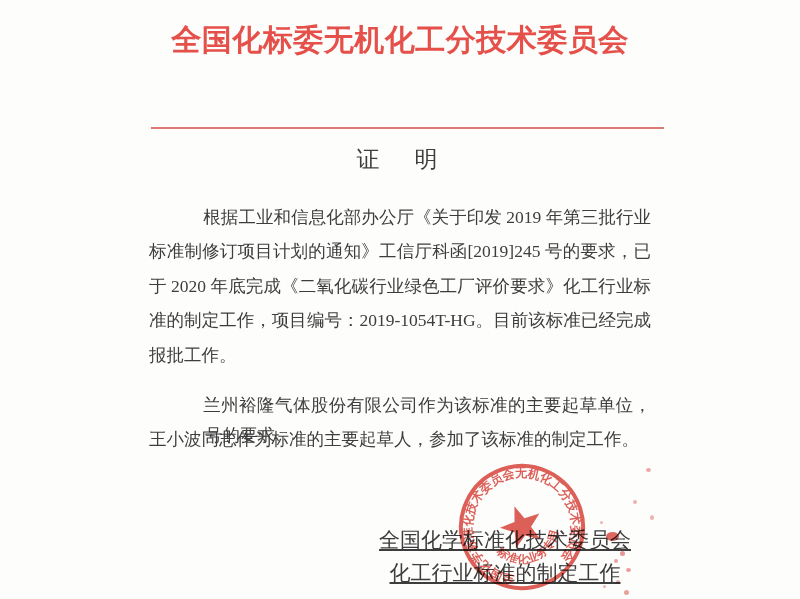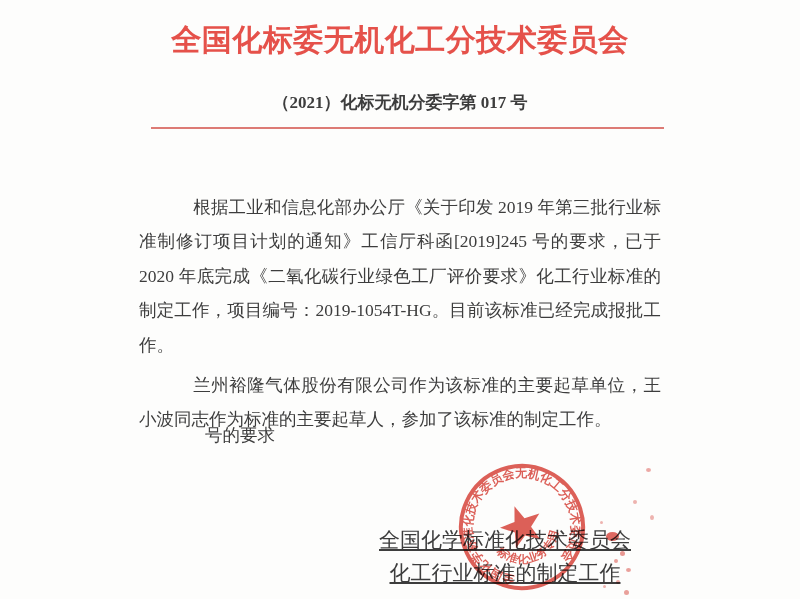--- a/index.html
+++ b/index.html
@@ -40,21 +40,21 @@
     letter-spacing: 6px;
   }
   .body-text {
     position: absolute;
     top: 184px; left: 133px;
     width: 534px;
     font-size: 17.5px;
     line-height: 34.4px;
     text-align: justify;
   }
-  .body-text p { margin: 6px; text-indent: 3.1em; }
+  .body-text p { margin: 16px; text-indent: 3.1em; }
   .closing {
     position: absolute;
     top: 423px; left: 205px;
     font-size: 17.5px;
   }
   .signatures {
     position: absolute;
     top: 524px; left: 355px;
     width: 300px;
     text-align: center;
@@ -82,24 +82,24 @@
     mix-blend-mode: multiply;
   }
 </style>
 </head>
 <body>
 
 <div class="page" style="color: rgb(61, 61, 61);">
 
   <h1 class="title" style="color: rgb(229, 81, 74);">全国化标委无机化工分技术委员会</h1>
 
-  <div class="doc-number">（2021）化标无机分委字第 017 号</div>
 
   <div class="divider" style="background: rgb(221, 123, 117);"></div>
 
+  <div class="heading">证　明</div>
 
   <div class="body-text">
     <p>根据工业和信息化部办公厅《关于印发 2019 年第三批行业标准制修订项目计划的通知》工信厅科函[2019]245 号的要求，已于 2020 年底完成《二氧化碳行业绿色工厂评价要求》化工行业标准的制定工作，项目编号：2019-1054T-HG。目前该标准已经完成报批工作。</p>
     <p>兰州裕隆气体股份有限公司作为该标准的主要起草单位，王小波同志作为标准的主要起草人，参加了该标准的制定工作。</p>
   </div>
 
   <div class="closing">号的要求</div>
 
   <div class="signatures">
     <div>全国化学标准化技术委员会</div>

